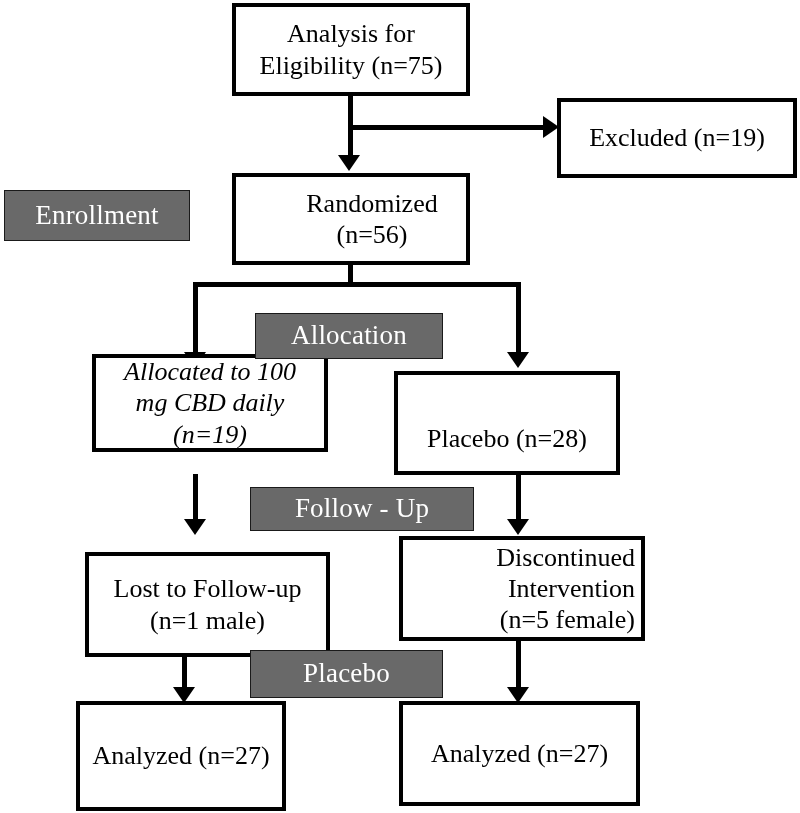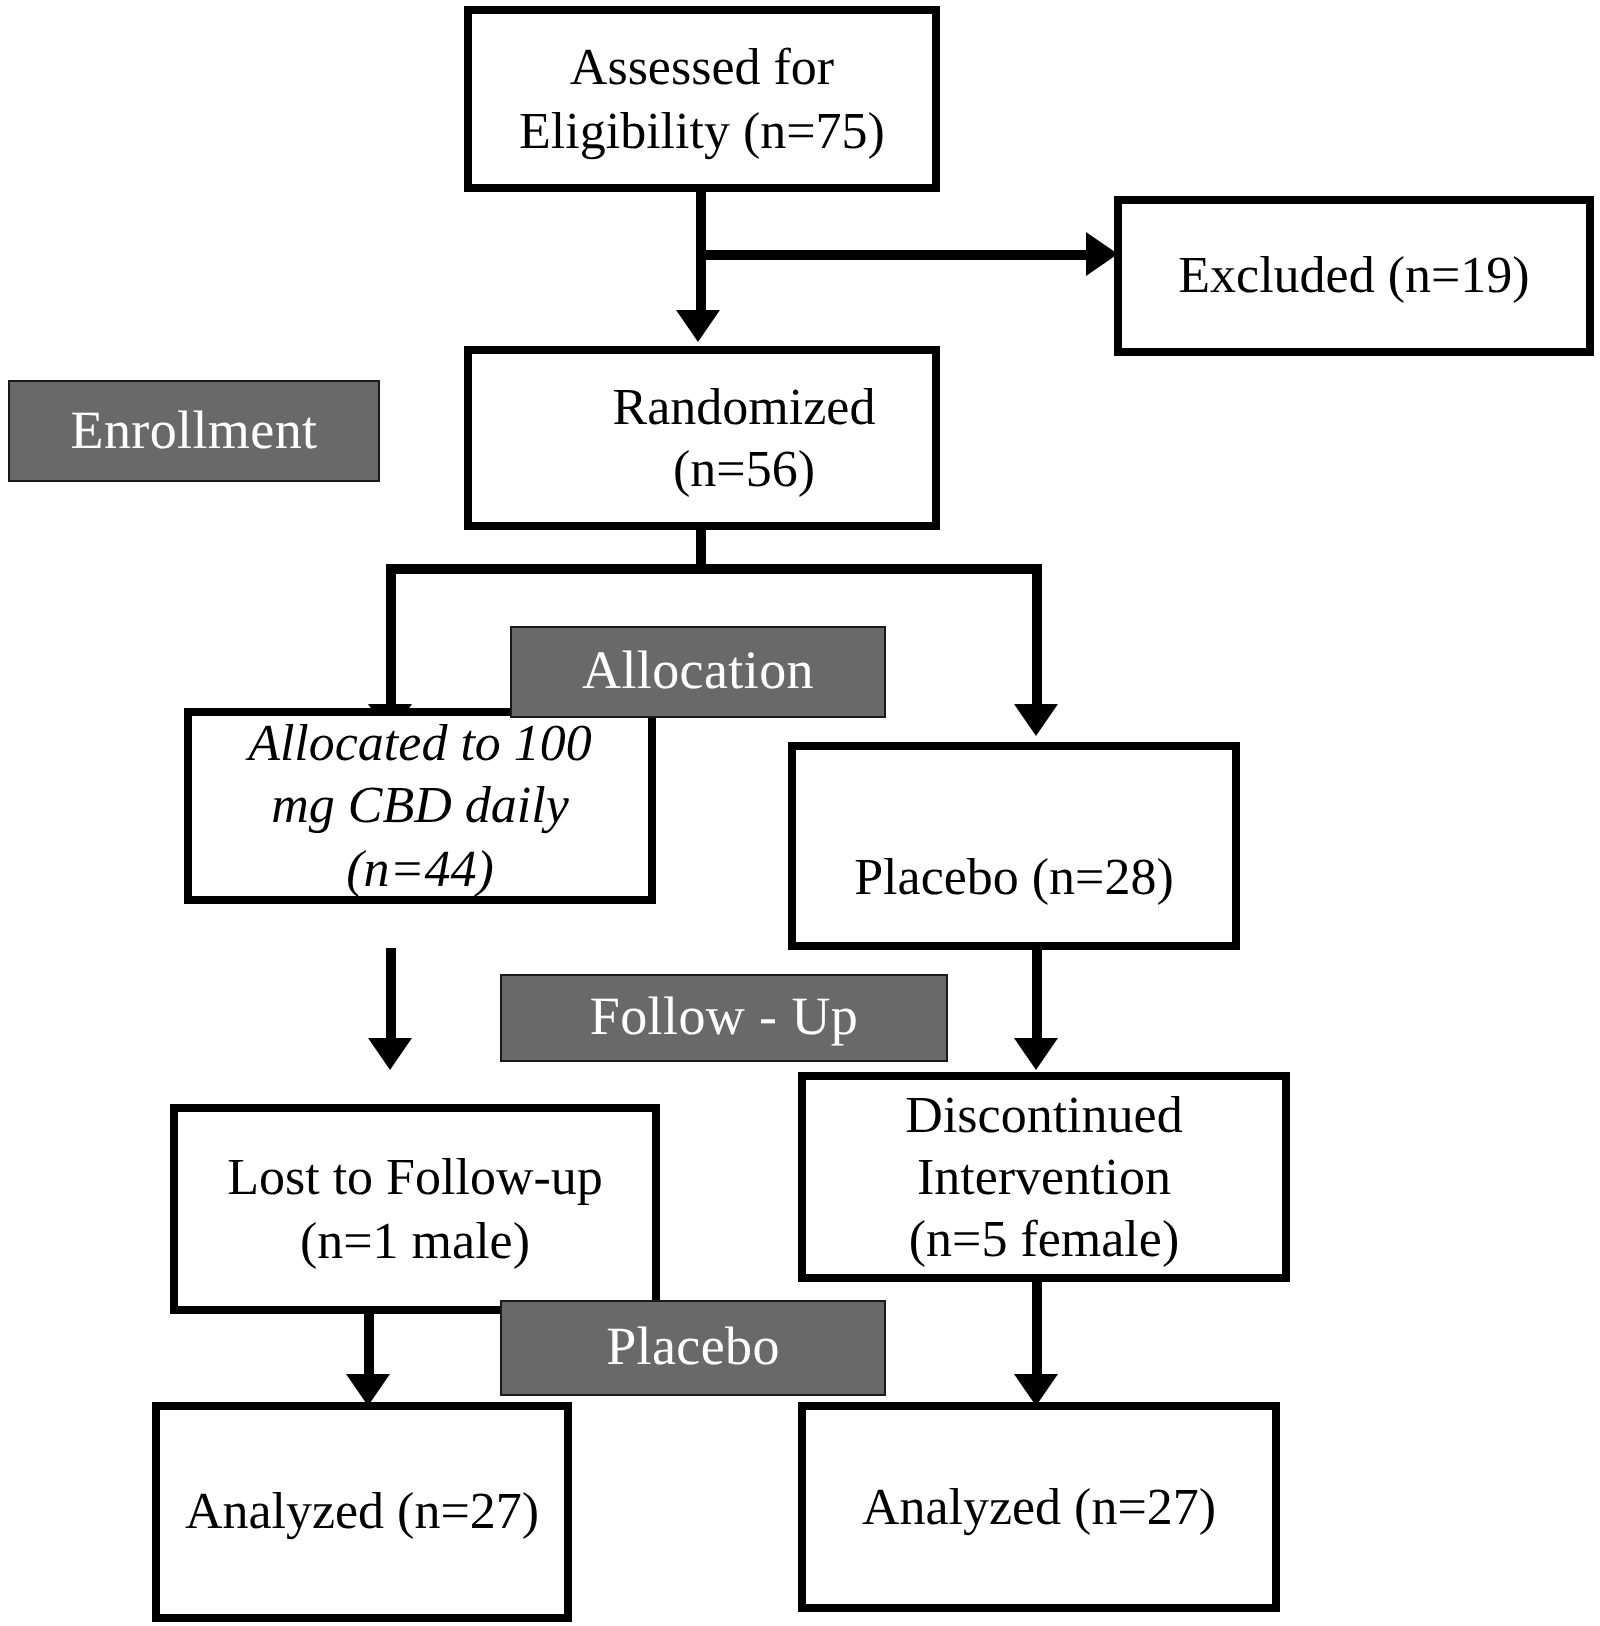--- a/index.html
+++ b/index.html
@@ -125,21 +125,21 @@
   <div class="arrow-down" style="left:507px; top:519px;"></div>
 
   <div class="vline" style="left:182px; top:640px; height:50px;"></div>
   <div class="arrow-down" style="left:173px; top:687px;"></div>
 
   <div class="vline" style="left:516px; top:640px; height:50px;"></div>
   <div class="arrow-down" style="left:507px; top:687px;"></div>
 
   <div class="node-box" style="left:232px; top:3px; width:238px; height:93px;">
     <span class="txt">
-      <span>Assessed for</span><br>
+      <span>Analysis for</span><br>
       <span>Eligibility (n=75)</span>
     </span>
   </div>
 
   <div class="node-box" style="left:557px; top:98px; width:240px; height:80px;">
     <span class="txt">
       <span>Excluded (n=19)</span>
     </span>
   </div>
 
@@ -147,39 +147,39 @@
     <span class="txt">
       <span>Randomized</span><br>
       <span>(n=56)</span>
     </span>
   </div>
 
   <div class="node-box" style="left:92px; top:354px; width:236px; height:98px;font-style:italic;">
     <span class="txt">
       <span>Allocated to 100</span><br>
       <span>mg CBD daily</span><br>
-      <span>(n=44)</span>
+      <span>(n=19)</span>
     </span>
   </div>
 
   <div class="node-box" style="left:394px; top:371px; width:226px; height:104px;">
     <span class="txt">
       <br>
       <span>Placebo (n=28)</span>
     </span>
   </div>
 
   <div class="node-box" style="left:85px; top:536px; width:245px; height:105px;margin-top:16px;">
     <span class="txt">
       <span>Lost to Follow-up</span><br>
       <span>(n=1 male)</span>
     </span>
   </div>
 
-  <div class="node-box" style="left:399px; top:536px; width:246px; height:105px;">
+  <div class="node-box" style="left:399px; top:536px; width:246px; height:105px;text-align:right;">
     <span class="txt">
       <span>Discontinued</span><br>
       <span>Intervention</span><br>
       <span>(n=5 female)</span>
     </span>
   </div>
 
   <div class="node-box" style="left:76px; top:701px; width:210px; height:110px;">
     <span class="txt">
       <span>Analyzed (n=27)</span>

